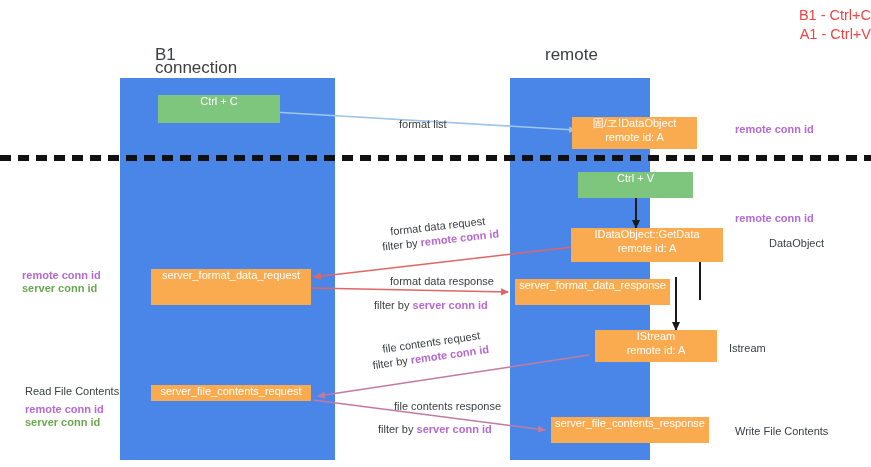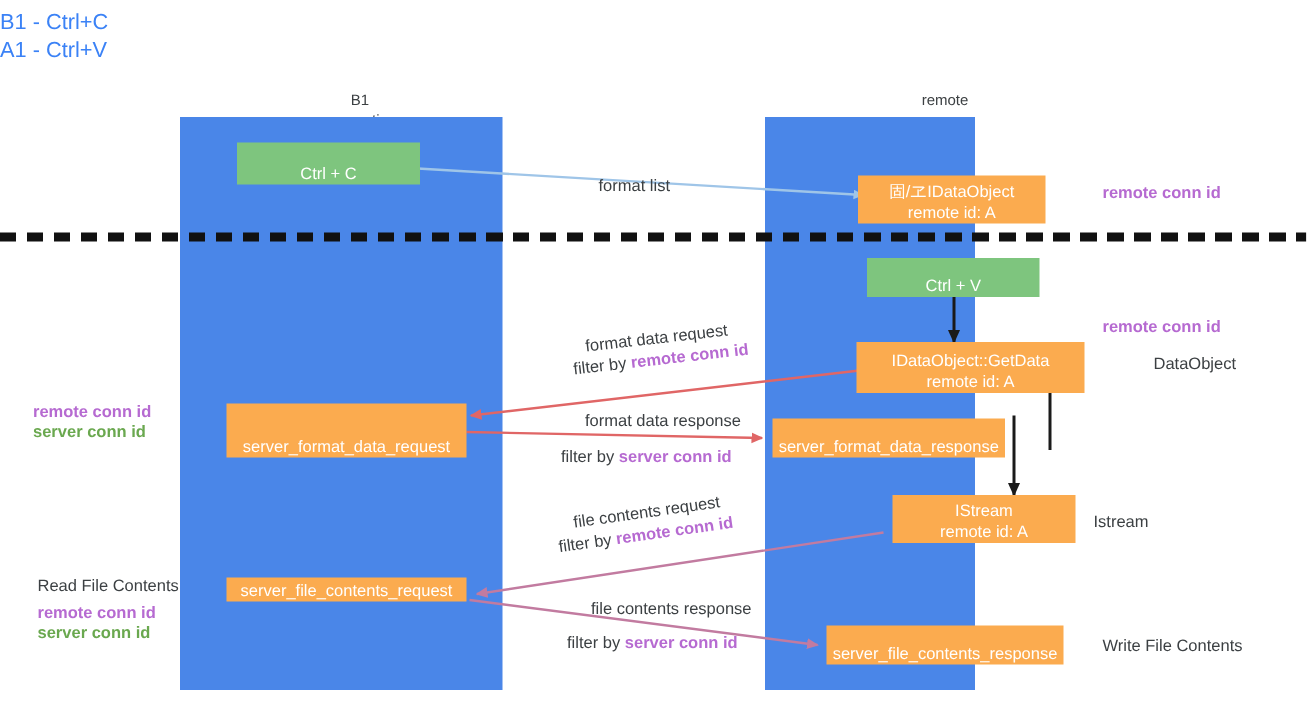--- a/index.html
+++ b/index.html
@@ -14,47 +14,45 @@
     background: #ffffff;
     font-family: "Liberation Sans", sans-serif;
     overflow: hidden;
   }
   
   .title {
     position: absolute;
     left: 0;
     top: 6px;
     width: 871px;
-    text-align: left;
+    text-align: right;
     font-size: 14.5px;
-    color: #3b82f6;
+    color: #ef4444;
     line-height: 19px;
   }
   
   .col-head {
     position: absolute;
-    text-align: center;
-    font-size: 10px;
+    font-size: 17px;
     color: #3c4043;
     line-height: 13px;
-    margin-top: 13px;
   }
   
   .lane {
     position: absolute;
     background: #4a86e8;
   }
   
   .box {
     position: absolute;
     box-sizing: border-box;
     display: flex;
     flex-direction: column;
     align-items: center;
-    justify-content: flex-end;
+    justify-content: flex-start;
     color: #ffffff;
     font-size: 11px;
     line-height: 13.5px;
     text-align: center;
     white-space: nowrap;
   }
   .box.green { background: #7ec57e; }
   .box.orange { background: #fbab4f; }
   .box .l2 { font-size: 11px; }
   

